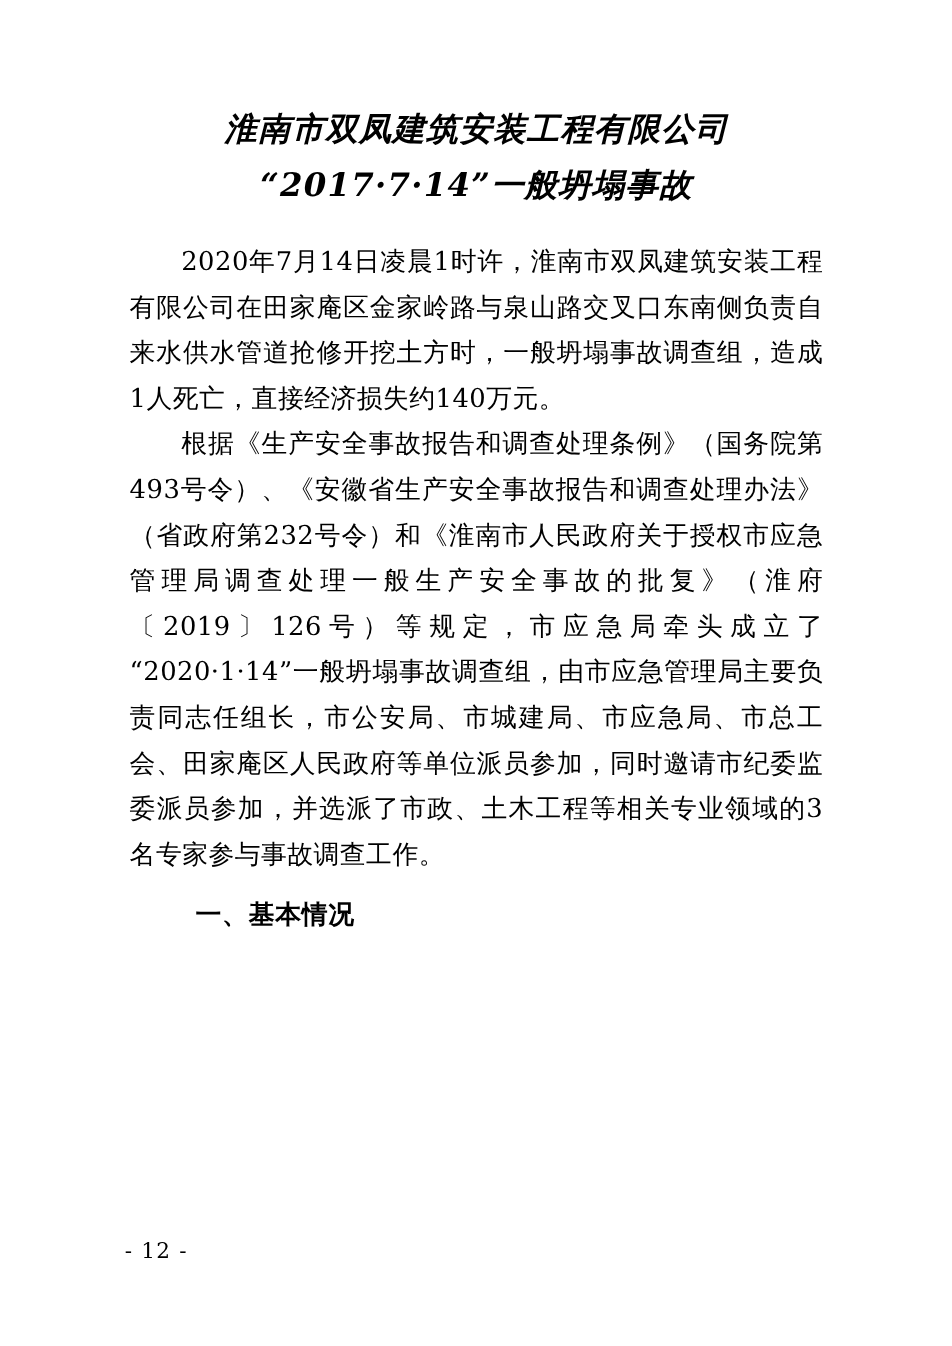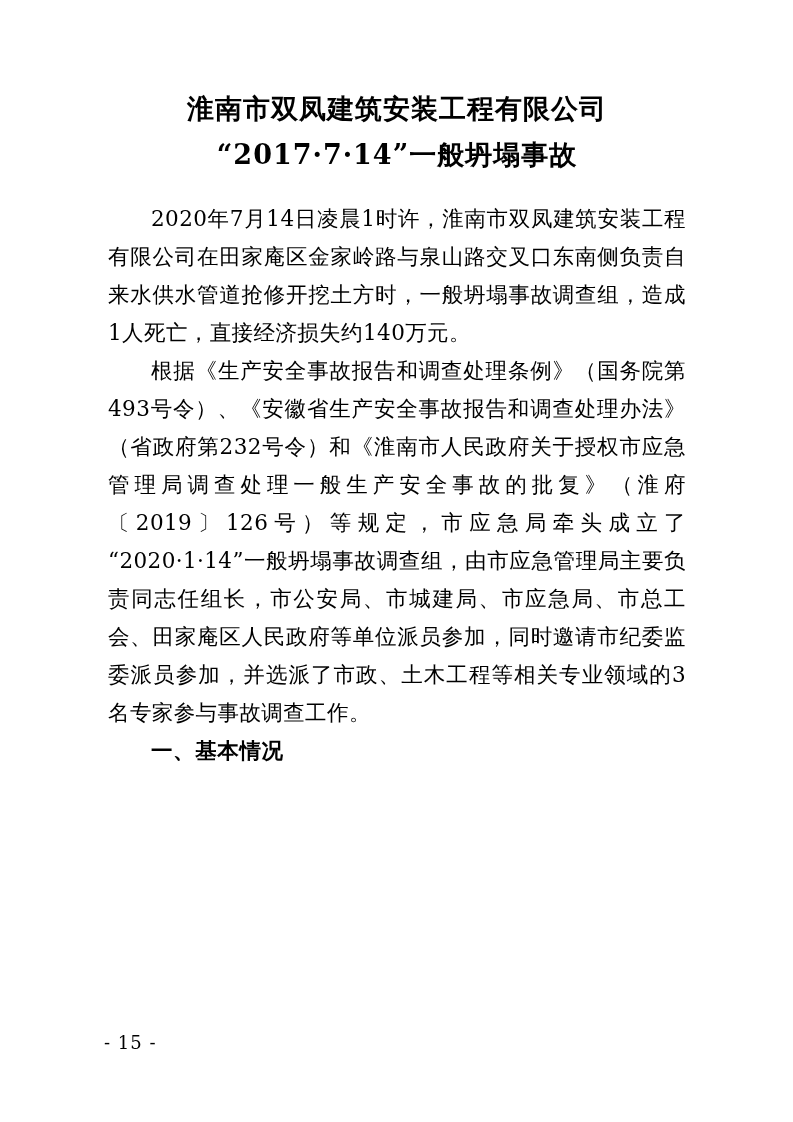--- a/index.html
+++ b/index.html
@@ -36,38 +36,39 @@
     text-align: center;
     font-weight: bold;
     font-size: 27px;
     line-height: 46px;
     letter-spacing: 1px;
     margin-bottom: 22px;
   }
   .title-line {
     display: block;
     white-space: nowrap;
+    font-style: italic;
   }
 
   .para {
     font-size: 21.5px;
     line-height: 38px;
     text-align: justify;
     text-justify: inter-ideograph;
     text-indent: 2em;
     margin: 0 0 0 0;
     letter-spacing: 0.4px;
   }
 
   .section-heading {
     font-size: 21.5px;
     line-height: 38px;
     font-weight: bold;
     text-indent: 2em;
-    margin: 0;
+    margin: 12px;
     letter-spacing: 0.6px;
   }
 
   .page-number {
     position: absolute;
     left: 104px;
     top: 1032px;
     font-size: 18px;
     letter-spacing: 1px;
     font-family: "DejaVu Serif", "Liberation Serif", serif;
@@ -85,15 +86,15 @@
       <span class="title-line">“2017·7·14”一般坍塌事故</span>
     </div>
 
     <p class="para">2020年7月14日凌晨1时许，淮南市双凤建筑安装工程有限公司在田家庵区金家岭路与泉山路交叉口东南侧负责自来水供水管道抢修开挖土方时，一般坍塌事故调查组，造成1人死亡，直接经济损失约140万元。</p>
     <p class="para">根据《生产安全事故报告和调查处理条例》（国务院第493号令）、《安徽省生产安全事故报告和调查处理办法》（省政府第232号令）和《淮南市人民政府关于授权市应急管理局调查处理一般生产安全事故的批复》（淮府〔2019〕126号）等规定，市应急局牵头成立了“2020·1·14”一般坍塌事故调查组，由市应急管理局主要负责同志任组长，市公安局、市城建局、市应急局、市总工会、田家庵区人民政府等单位派员参加，同时邀请市纪委监委派员参加，并选派了市政、土木工程等相关专业领域的3名专家参与事故调查工作。</p>
 
     <p class="section-heading">一、基本情况</p>
 
   </div>
 
-  <div class="page-number">- 15 -</div>
+  <div class="page-number">- 12 -</div>
 
 </div>
 
 </body></html>

